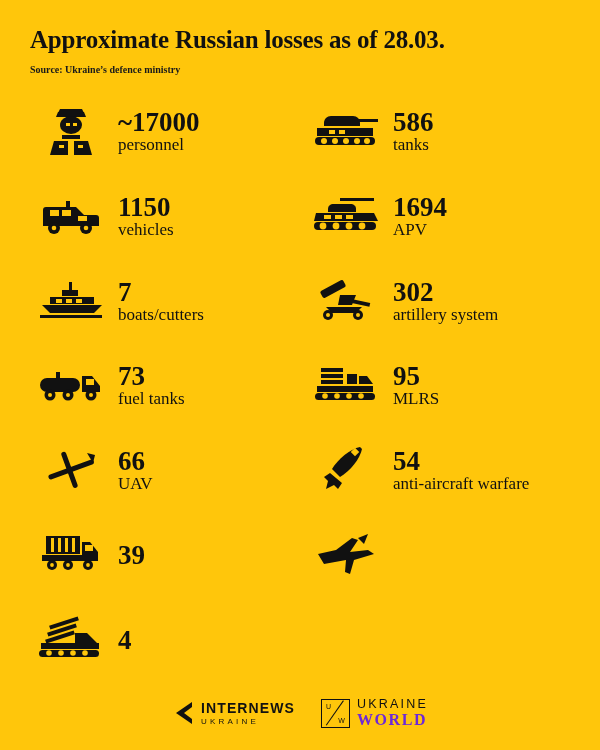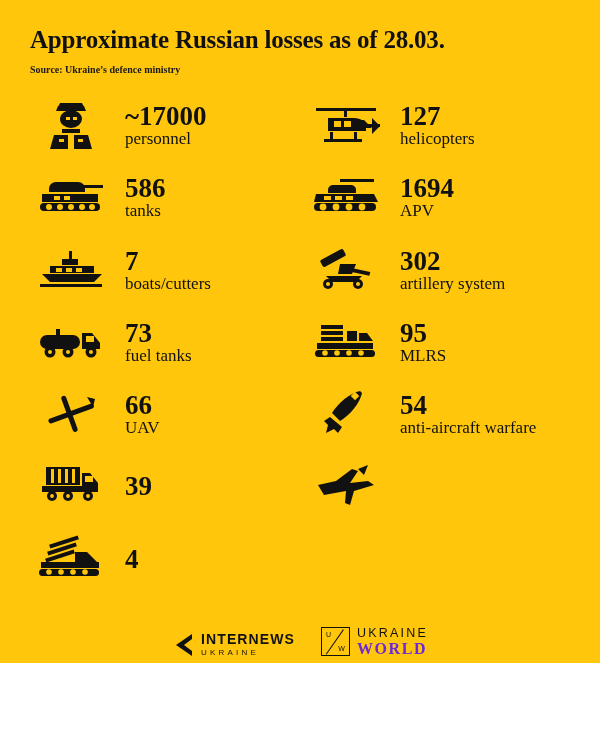--- a/index.html
+++ b/index.html
@@ -9,21 +9,21 @@
   body {
     width: 600px;
     height: 750px;
     background: #ffffff;
     font-family: "Liberation Serif", serif;
     overflow: hidden;
   }
   .poster {
     position: relative;
     width: 600px;
-    height: 663px;
+    height: 750px;
     background: #FFC60B;
     box-sizing: border-box;
     padding: 26px 28px 0 28px;
     display: flex;
     flex-direction: column;
   }
   .title {
     font-family: "Liberation Serif", serif;
     font-weight: bold;
     font-size: 25px;
@@ -43,21 +43,21 @@
     flex: 1 1 auto;
     display: grid;
     grid-template-columns: 1fr 1fr;
     grid-auto-rows: 1fr;
     column-gap: 6px;
     row-gap: 0px;
   }
   .cell {
     display: flex;
     align-items: center;
-    gap: 17px;
+    gap: 10px;
     padding-left: 6px;
   }
   .icon {
     flex: 0 0 74px;
     width: 74px;
     height: 56px;
     display: flex;
     align-items: center;
     justify-content: center;
   }
@@ -80,21 +80,21 @@
   .lbl {
     font-family: "Liberation Serif", serif;
     font-size: 17px;
     color: #111111;
     margin-top: 0;
     max-width: 160px;
   }
   .footer {
     flex: 0 0 62px;
     display: flex;
-    align-items: flex-end;
+    align-items: center;
     justify-content: center;
     gap: 26px;
     padding-bottom: 6px;
   }
   .logo-internews {
     display: flex;
     align-items: center;
     gap: 7px;
   }
   .in-text {
@@ -204,43 +204,20 @@
             <rect x="31" y="18" width="4" height="3" fill="#FFC60B"></rect>
           </g>
         </svg>
       </div>
       <div class="txt">
         <div class="num">~17000</div>
         <div class="lbl">personnel</div>
       </div>
     </div>
 
-    <div class="cell">
-      <div class="icon">
-        <svg width="72" height="46" viewBox="0 0 72 46">
-          <g fill="#111">
-            <rect x="6" y="6" width="60" height="3"></rect>
-            <rect x="34" y="8" width="3" height="7"></rect>
-            <path d="M18 16h26c7 0 12 4 12 9v4H18z"></path>
-            <path d="M44 18h10l8 8h-18z"></path>
-            <rect x="54" y="22" width="16" height="3"></rect>
-            <path d="M62 16l8 8-8 8z"></path>
-            <rect x="20" y="30" width="3" height="8"></rect>
-            <rect x="44" y="30" width="3" height="8"></rect>
-            <rect x="14" y="37" width="38" height="3"></rect>
-            <rect x="24" y="19" width="7" height="6" fill="#FFC60B"></rect>
-            <rect x="34" y="19" width="7" height="6" fill="#FFC60B"></rect>
-          </g>
-        </svg>
-      </div>
-      <div class="txt">
-        <div class="num">127</div>
-        <div class="lbl">helicopters</div>
-      </div>
-    </div>
 
     <div class="cell">
       <div class="icon">
         <svg width="70" height="42" viewBox="0 0 70 42">
           <g fill="#111">
             <path d="M20 6h22c4 0 7 3 7 7v3H13v-3c0-4 3-7 7-7z"></path>
             <rect x="47" y="9" width="20" height="3"></rect>
             <path d="M6 18h56v8H6z"></path>
             <rect x="4" y="27" width="60" height="8" rx="4"></rect>
             <circle cx="13" cy="31" r="3" fill="#FFC60B"></circle>
@@ -252,20 +229,41 @@
             <rect x="28" y="20" width="6" height="4" fill="#FFC60B"></rect>
           </g>
         </svg>
       </div>
       <div class="txt">
         <div class="num">586</div>
         <div class="lbl">tanks</div>
       </div>
     </div>
 
+    <div class="cell">
+      <div class="icon">
+        <svg width="70" height="42" viewBox="0 0 70 42">
+          <g fill="#111">
+            <path d="M10 12h30l8 8h12c2 0 3 1 3 3v8H7V15c0-2 1-3 3-3z"></path>
+            <rect x="14" y="15" width="9" height="6" fill="#FFC60B"></rect>
+            <rect x="26" y="15" width="9" height="6" fill="#FFC60B"></rect>
+            <rect x="42" y="21" width="9" height="5" fill="#FFC60B"></rect>
+            <circle cx="18" cy="33" r="6"></circle>
+            <circle cx="50" cy="33" r="6"></circle>
+            <circle cx="18" cy="33" r="2.3" fill="#FFC60B"></circle>
+            <circle cx="50" cy="33" r="2.3" fill="#FFC60B"></circle>
+            <rect x="30" y="6" width="4" height="6"></rect>
+          </g>
+        </svg>
+      </div>
+      <div class="txt">
+        <div class="num">1150</div>
+        <div class="lbl">vehicles</div>
+      </div>
+    </div>
 
     <div class="cell">
       <div class="icon">
         <svg width="72" height="44" viewBox="0 0 72 44">
           <g fill="#111">
             <rect x="30" y="4" width="34" height="3"></rect>
             <path d="M24 10h16c4 0 6 2 6 5v3H18v-3c0-3 2-5 6-5z"></path>
             <path d="M6 19h58l4 8H4z"></path>
             <rect x="4" y="28" width="62" height="8" rx="4"></rect>
             <circle cx="13" cy="32" r="3.4" fill="#FFC60B"></circle>

